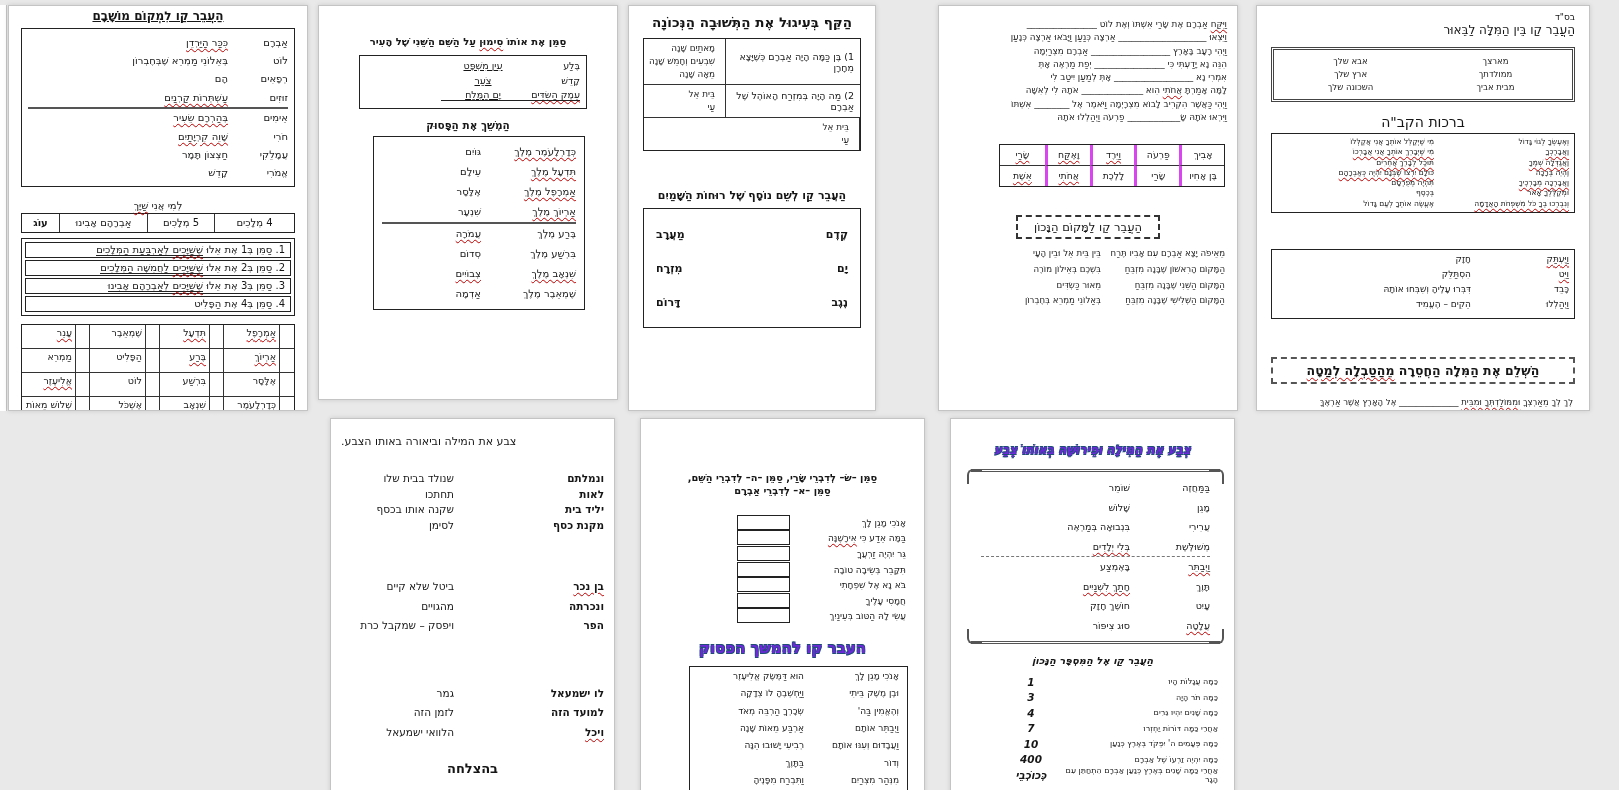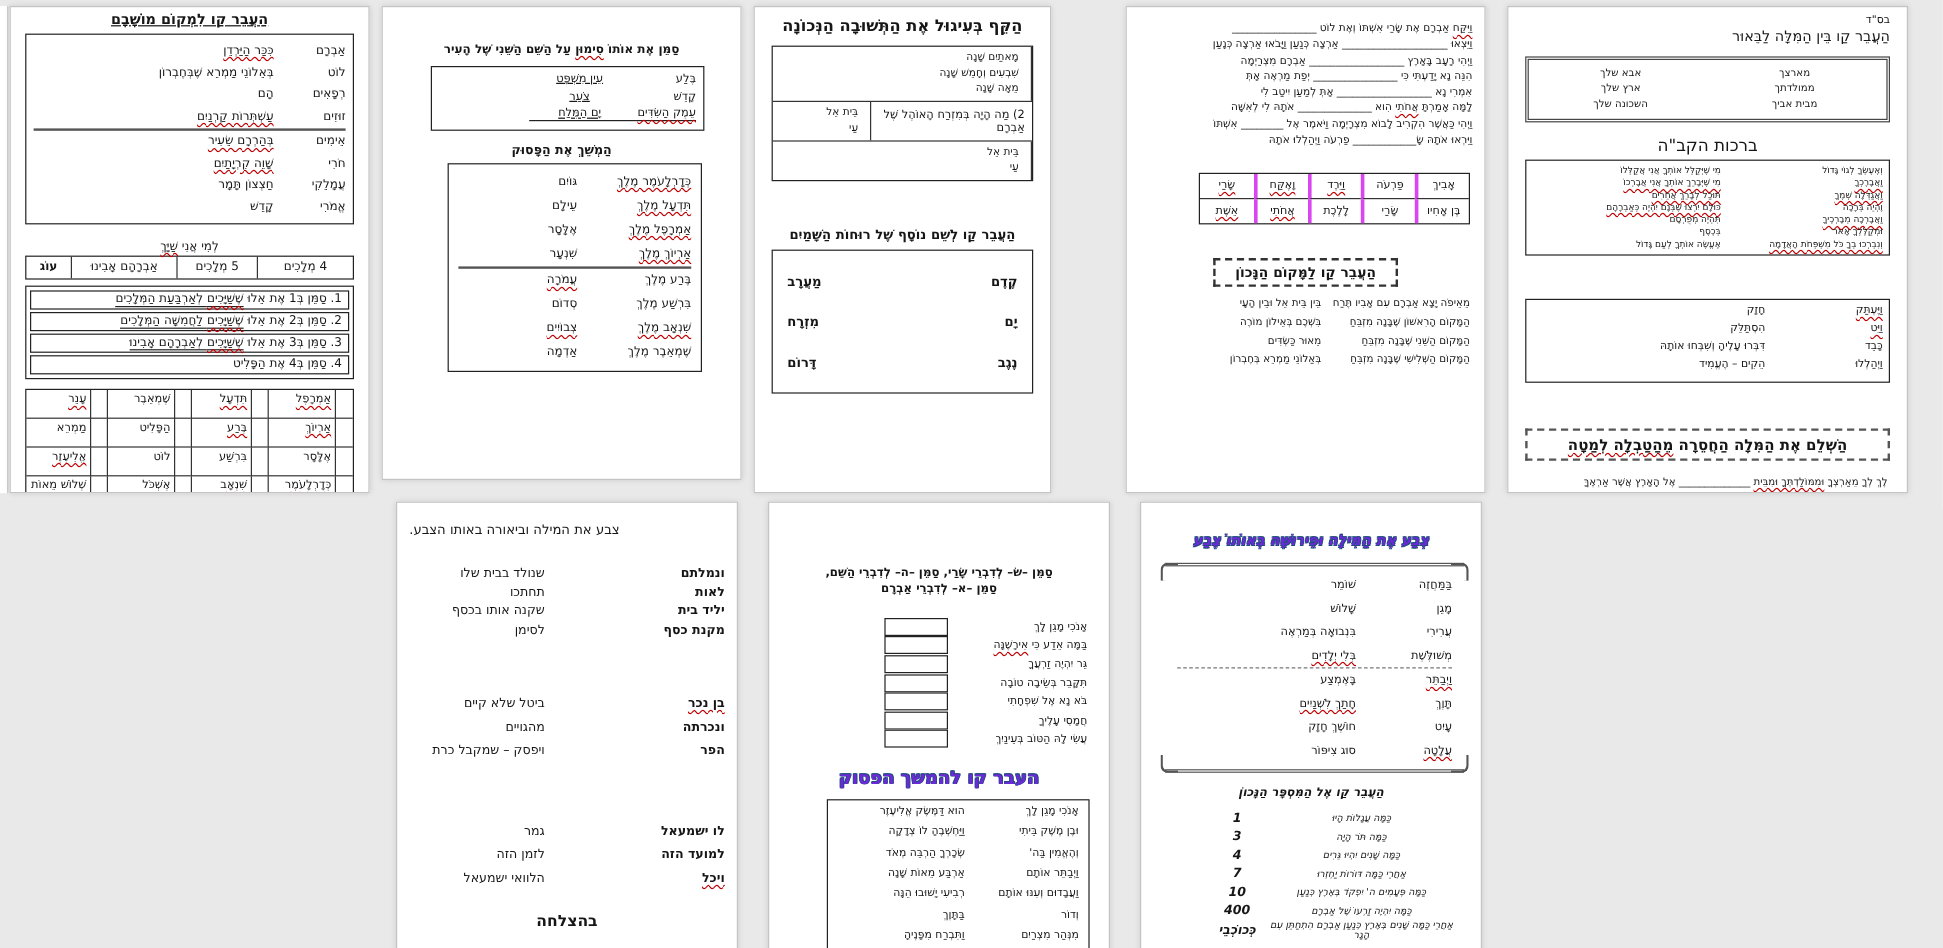--- a/index.html
+++ b/index.html
@@ -67,21 +67,21 @@
   
   .p4{left:938px;top:5px;width:300px;height:406px;padding:0 8px;}
   .p4-lines{margin-top:12px;}
   .fline{font-size:8.8px;line-height:13.3px;text-align:right;padding-right:2px;white-space:nowrap;}
   .p4-words{margin-top:20px;margin-right:4px;margin-left:52px;border:1.5px solid #222;}
   .wrow{display:grid;grid-template-columns:repeat(5,1fr);}
   .wrow > span{border-left:3px solid #d946ef;border-bottom:1px solid #333;text-align:center;font-size:9.3px;line-height:20px;}
   .wrow > span:last-child{border-left:none;}
   .wrow:last-child > span{border-bottom:none;}
   .p4-dashwrap{margin-top:28px;text-align:center;}
-  .p4-dash{display:inline-block;border:2px dashed #333;padding:3px 16px;font-size:11.5px;font-weight:bold;}
+  .p4-dash{display:inline-block;border:2px dashed #333;padding:3px 16px;font-size:11.5px;font-weight:normal;}
   .p4-places{margin-top:9px;padding:0 4px;}
   .p4-places .mrow{height:15.7px;}
   .p4-places .mr{flex:1;text-align:right;font-size:8.6px;}
   .p4-places .ml{width:150px;text-align:right;font-size:8.6px;}
   
   .p5{left:1256px;top:5px;width:334px;height:406px;padding:0 14px;}
   .p5-bsd{margin-top:6px;font-size:9px;text-align:right;}
   .p5-title{font-size:12px;text-align:right;margin-top:1px;}
   .p5-lech{margin-top:10px;border:3px double #444;padding:5px 4px;display:flex;}
   .p5-lech .col{width:50%;text-align:center;font-size:8.5px;line-height:13px;}
@@ -128,21 +128,21 @@
   .p8-ornate .mr{width:80px;text-align:right;font-size:9.5px;}
   .p8-ornate .ml{flex:1;text-align:right;padding-left:2px;font-size:9.5px;margin-left:28px;}
   .corner{position:absolute;width:13px;height:13px;}
   .c-tr{top:-3px;right:-4px;border-right:2px solid #555;border-top:2px solid #555;border-top-right-radius:6px;}
   .c-tl{top:-3px;left:-4px;border-left:2px solid #555;border-top:2px solid #555;border-top-left-radius:6px;}
   .c-br{bottom:-3px;right:-4px;border-right:2px solid #555;border-bottom:2px solid #555;border-bottom-right-radius:6px;}
   .c-bl{bottom:-3px;left:-4px;border-left:2px solid #555;border-bottom:2px solid #555;border-bottom-left-radius:6px;}
   .p8-numtitle{margin-top:11px;text-align:center;font-size:10px;font-style:italic;font-weight:bold;}
   .p8-nums{margin-top:8px;}
   .numrow{display:flex;align-items:center;height:15.5px;}
-  .numrow .q{flex:1;text-align:center;padding-right:6px;font-size:8px;font-style:italic;}
+  .numrow .q{flex:1;text-align:right;padding-right:6px;font-size:8px;}
   .numrow .num{width:40px;margin-left:50px;text-align:center;font-size:10.5px;font-weight:bold;font-style:italic;}
 </style>
 </head>
 <body>
 
 <div class="screen">
   <div class="sliver"></div>
 
   <div class="page p1">
     <div class="p1-title">הַעֲבֵר קַו לִמְקוֹם מוֹשָׁבָם</div>
@@ -295,20 +295,21 @@
         <span class="mr">שֶׁמְאֵבֶר מֶלֶךְ</span>
         <span class="ml">אַדְמָה</span>
       </div>
       </div>
   </div>
 
   <div class="page p3">
     <div class="p3-title">הַקֵּף בְּעִיגוּל אֶת הַתְּשׁוּבָה הַנְּכוֹנָה</div>
     <div class="p3-qa">
         <div class="qarow">
+        <div class="q">1) בֶּן כַּמָּה הָיָה אַבְרָם כְּשֶׁיָּצָא מֵחָרָן</div>
         <div class="a">
           <div class="ans">מָאתַיִם שָׁנָה</div>
           <div class="ans">שִׁבְעִים וְחָמֵשׁ שָׁנָה</div>
           <div class="ans">מֵאָה שָׁנָה</div>
         </div>
       </div>
         <div class="qarow">
         <div class="q">2) מַה הָיָה בְּמִזְרַח הָאוֹהֶל שֶׁל אַבְרָם</div>
         <div class="a">
           <div class="ans">בֵּית אֵל</div>

